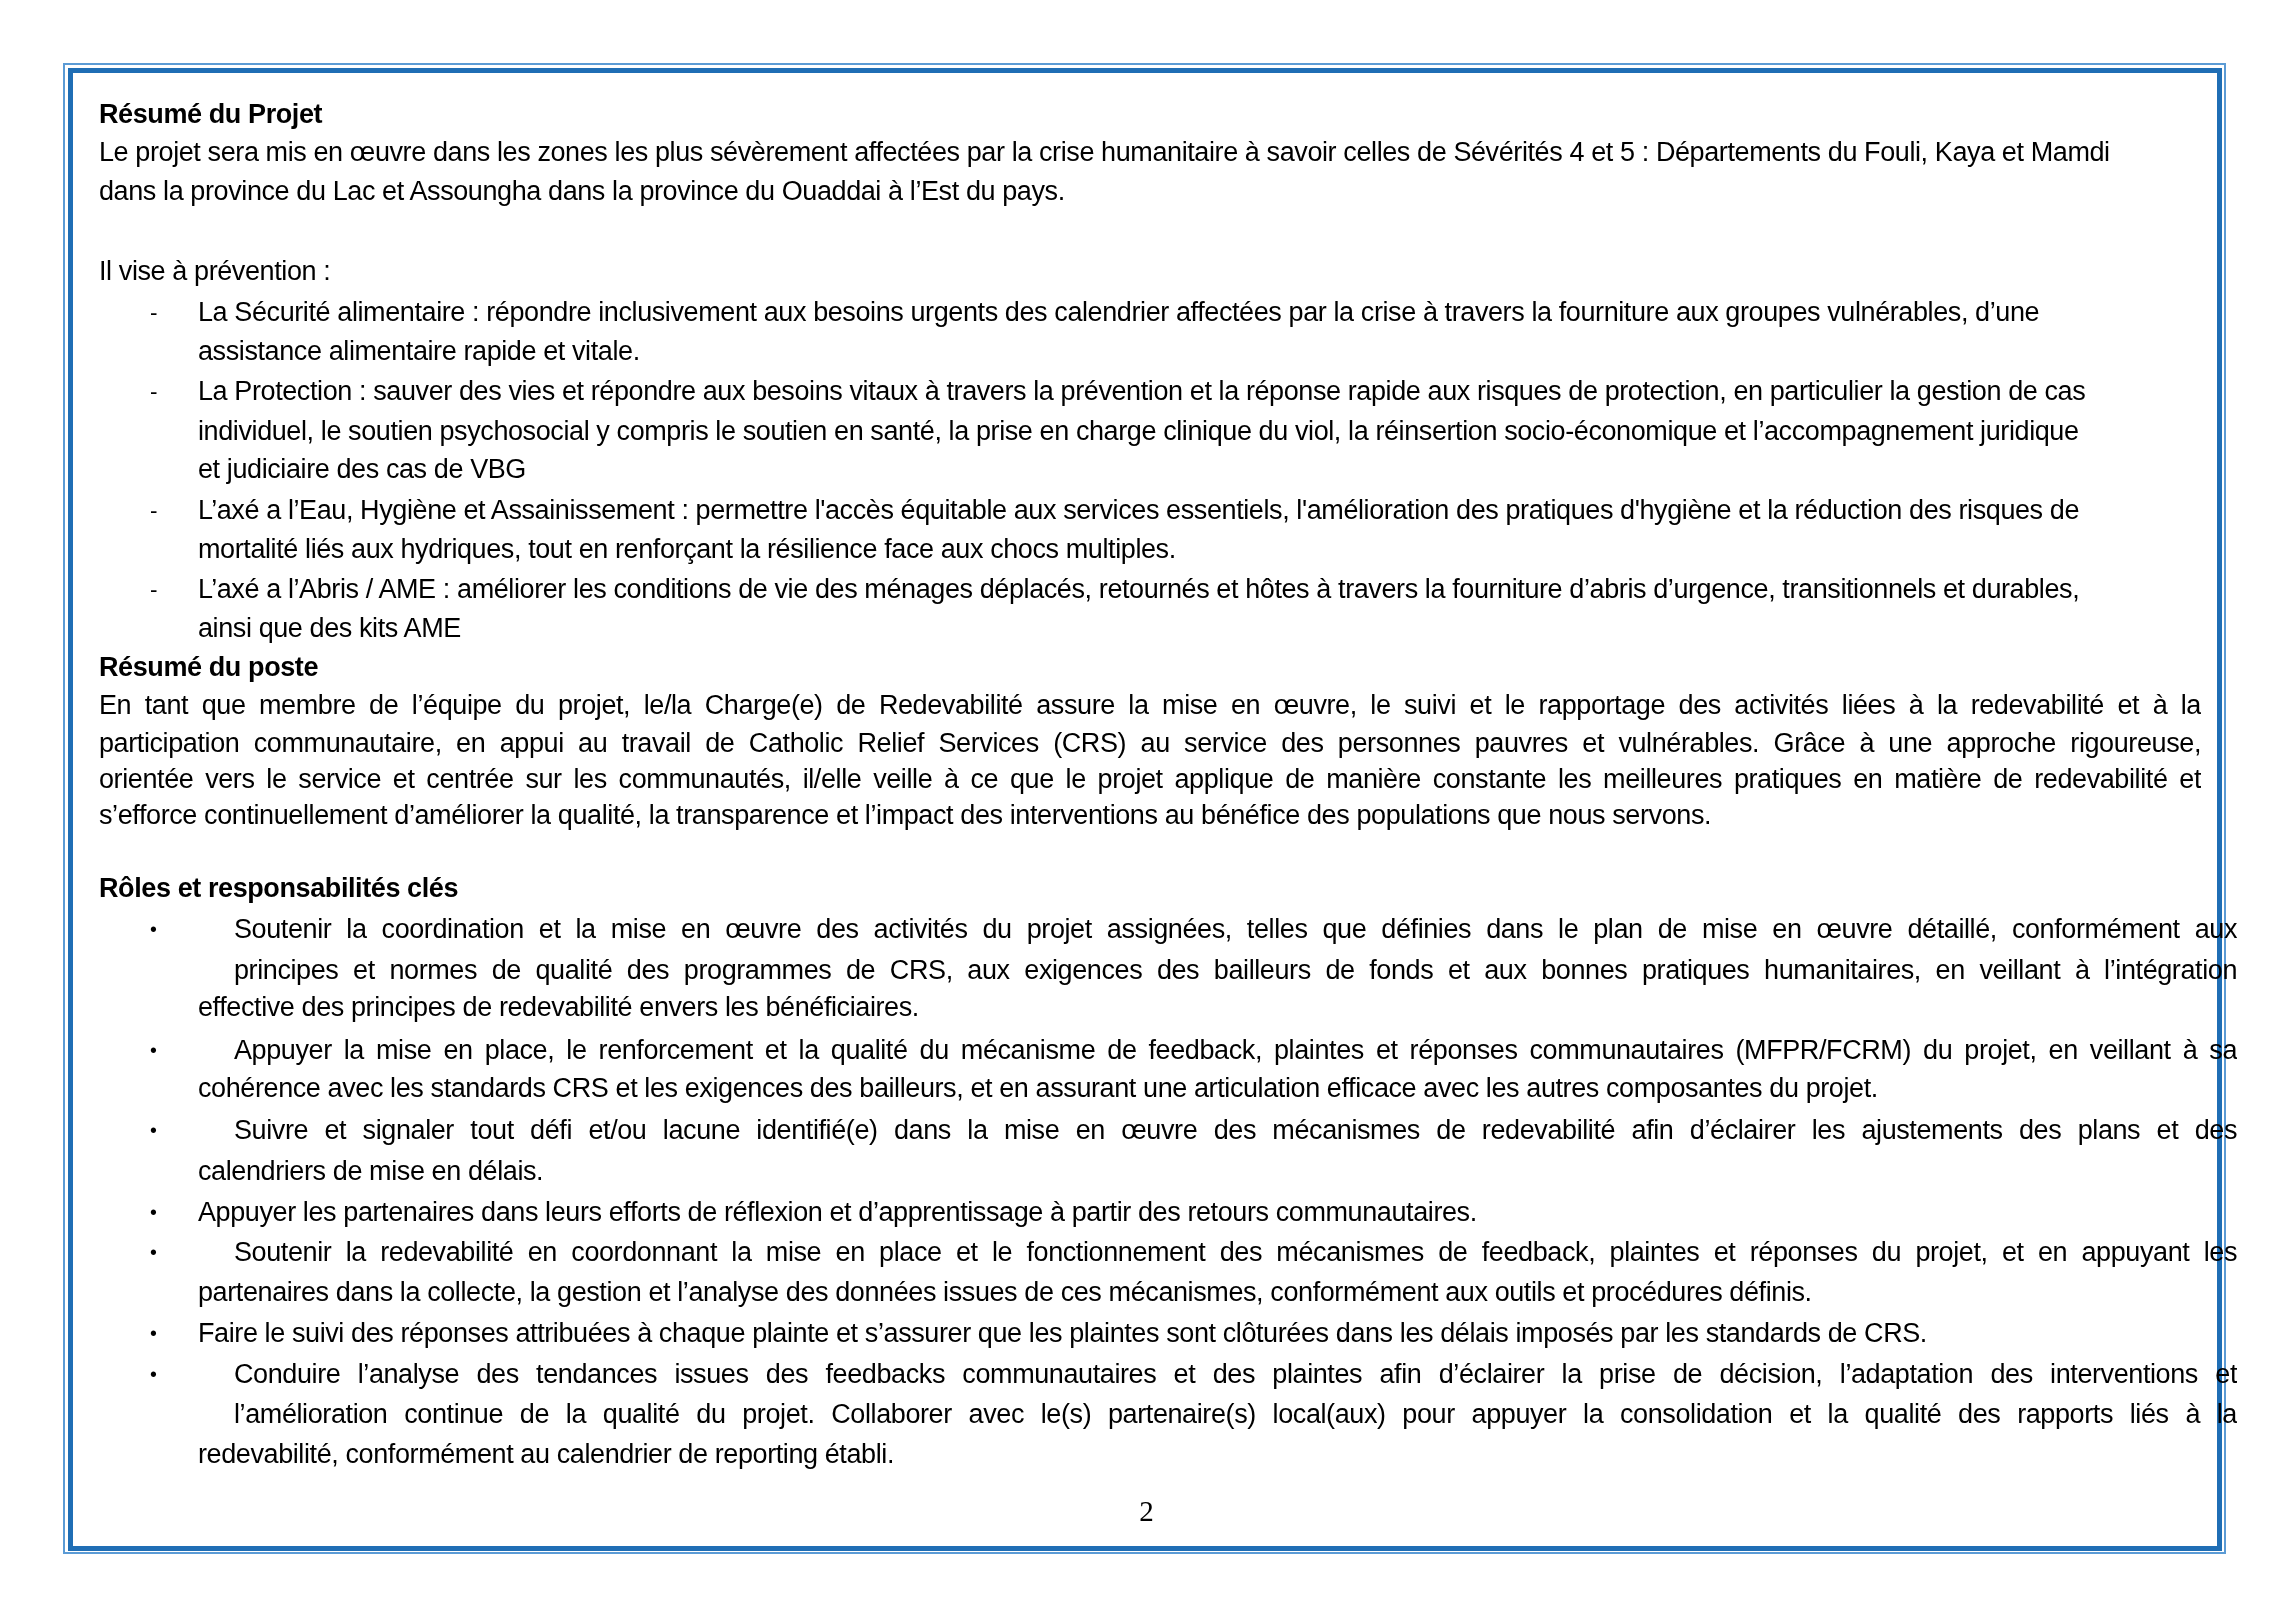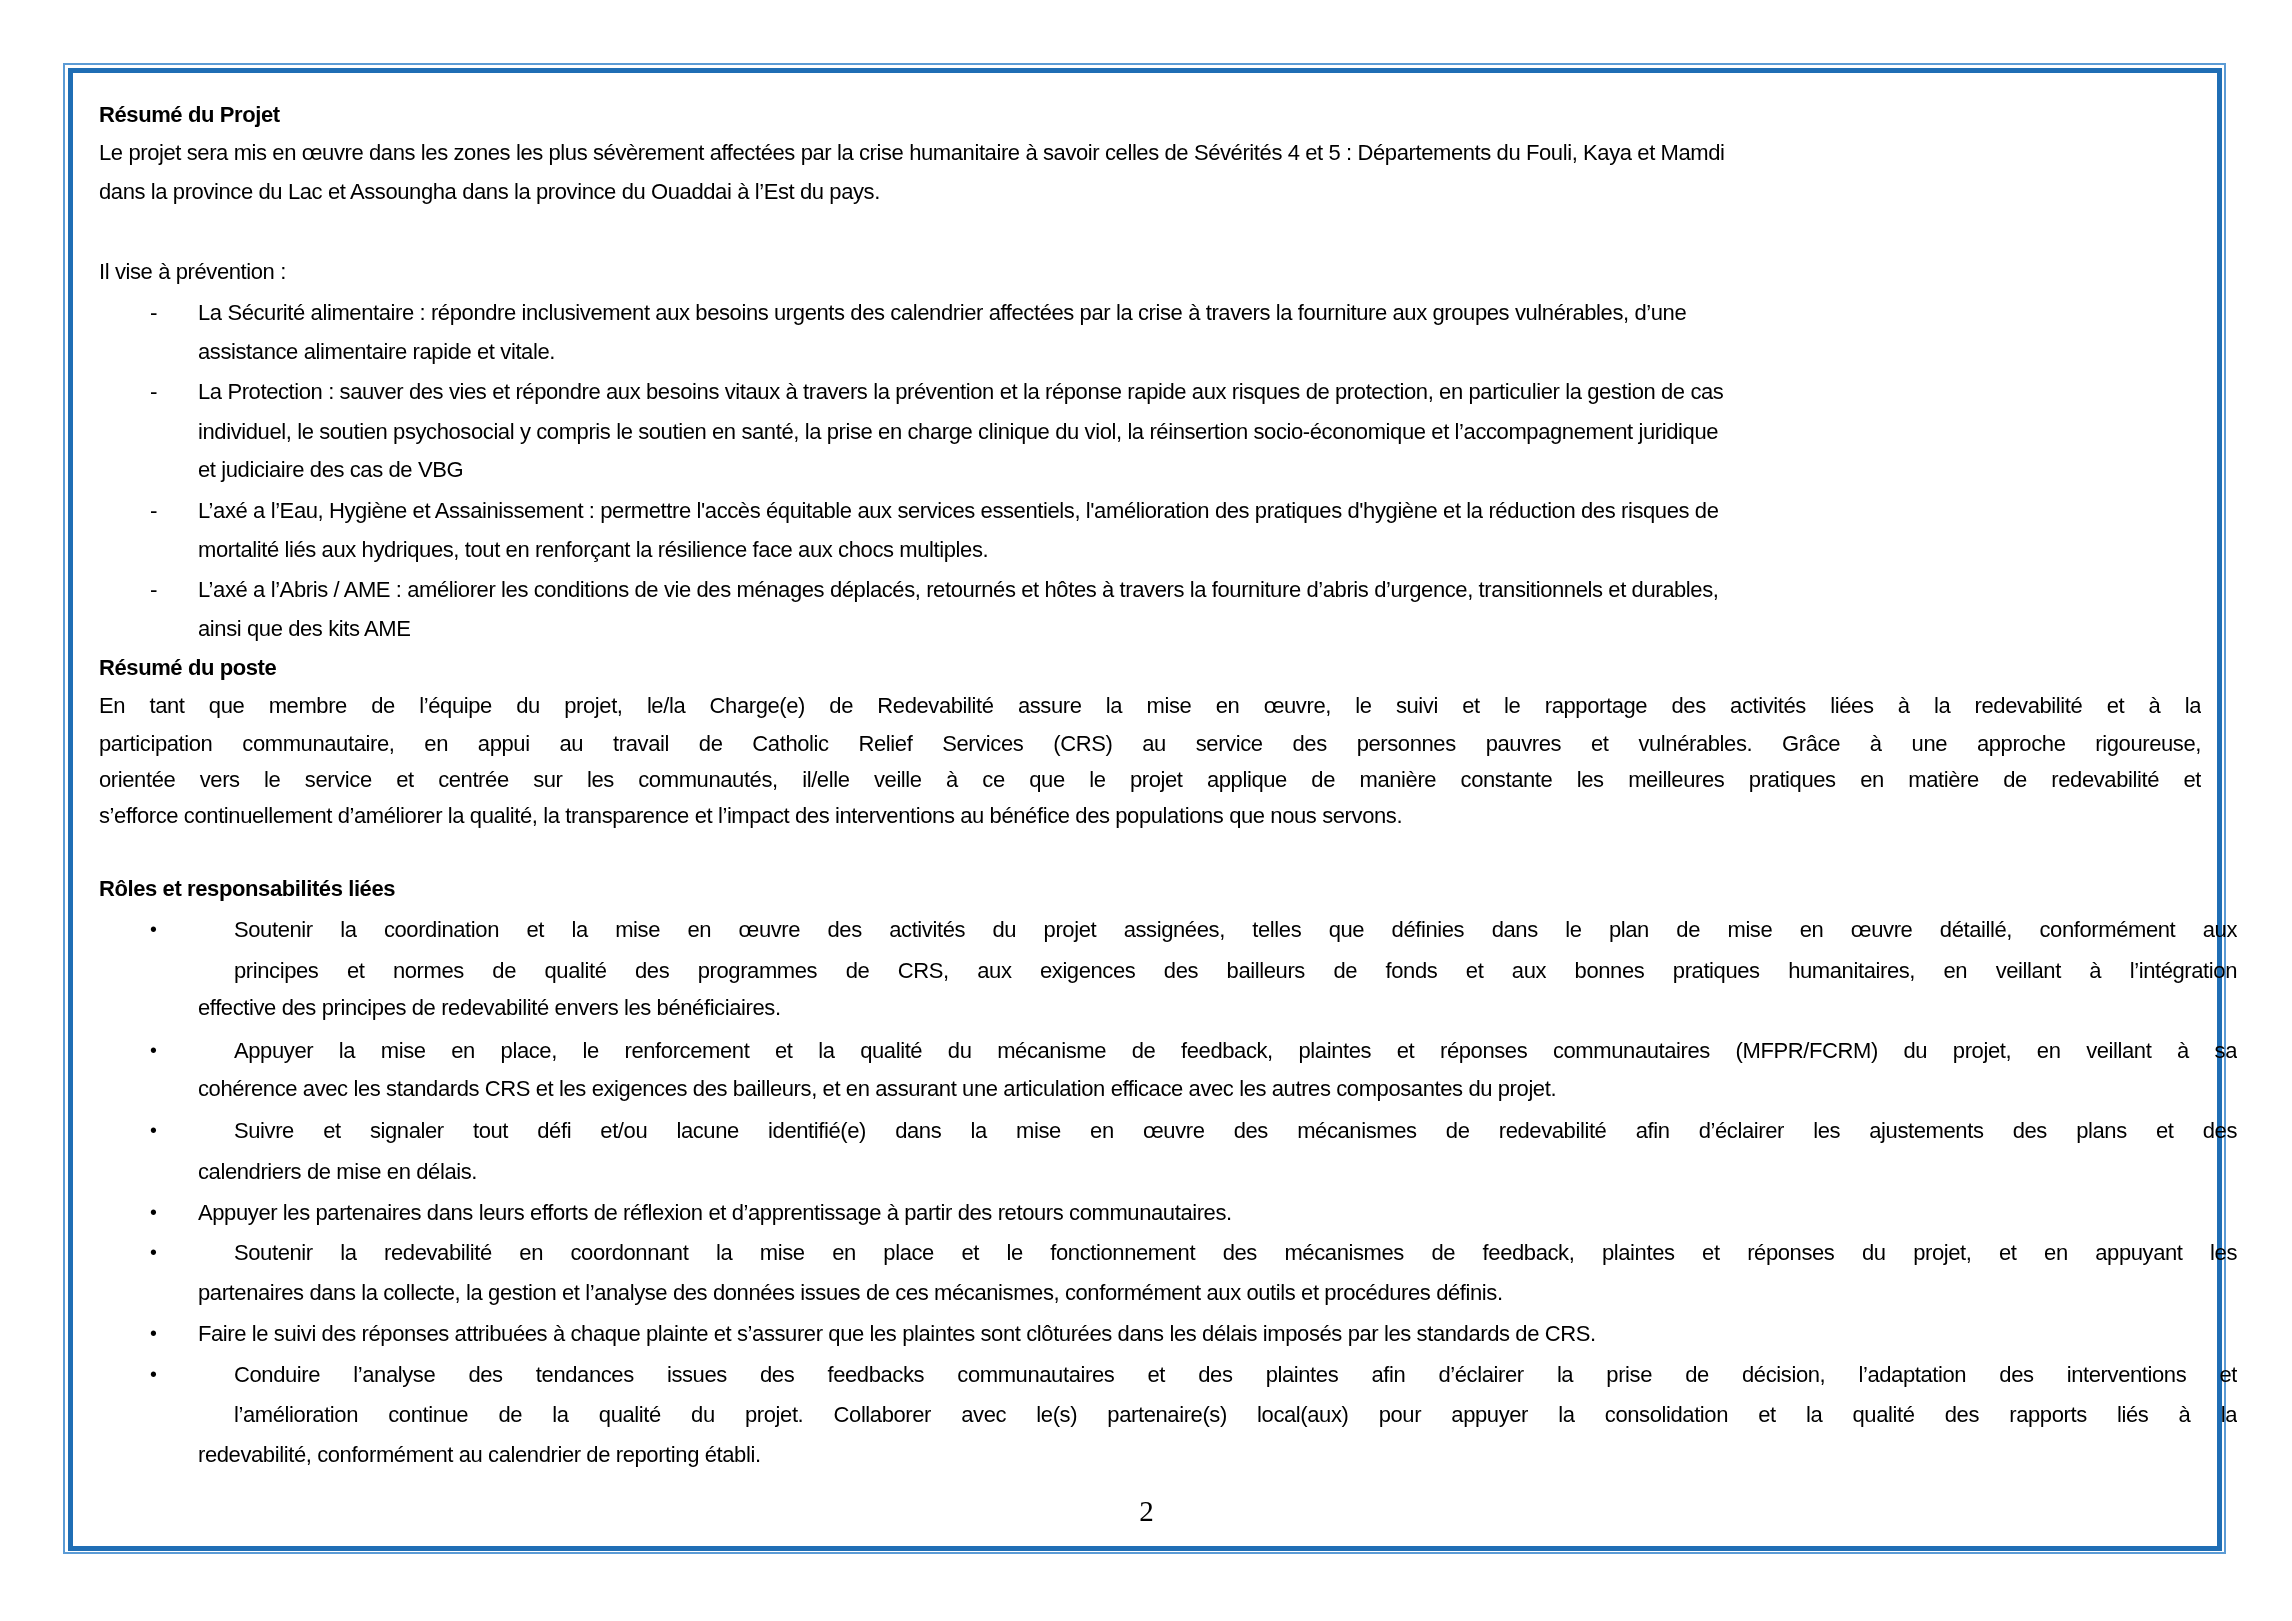--- a/index.html
+++ b/index.html
@@ -3,21 +3,21 @@
 <meta charset="utf-8">
 <style>
   html, body { margin:0; padding:0; background:#ffffff; }
   body { width:2293px; height:1621px; position:relative; overflow:hidden;
          font-family:"Liberation Sans", sans-serif; color:#000; }
   .frame-outer { position:absolute; left:63px; top:63px; width:2163px; height:1491px;
                  border:2px solid #5b9bd5; box-sizing:border-box; }
   .frame-inner { position:absolute; left:68px; top:68px; width:2154px; height:1483px;
                  border:5.9px solid #1f6eb5; box-sizing:border-box; }
   .content { position:absolute; left:99px; top:0; width:2102px; }
-  .line { position:absolute; left:0; white-space:nowrap; font-size:22px; line-height:29px;
+  .line { position:absolute; left:0; white-space:nowrap; font-size:27px; line-height:29px;
           letter-spacing:-0.4px; }
   .line.just { width:100%; text-align:justify; text-align-last:justify; white-space:normal; height:29px; overflow:hidden; }
   .ind { left:99px; }
   .ind.just { width:2003px;margin-left:36px; }
   .heading { font-weight:bold; }
   .marker { position:absolute; font-size:22.5px; line-height:29px; }
   .dash { left:51px; }
   .bullet { left:51px; font-size:19.6px; }
   .page-num { position:absolute; left:0; top:1495px; width:2293px; text-align:center;
               font-family:"Liberation Serif", serif; font-size:29px; line-height:33px; }
@@ -57,21 +57,21 @@
     <div class="line ind" style="top:575px">L’axé a l’Abris / AME : améliorer les conditions de vie des ménages déplacés, retournés et hôtes à travers la fourniture d’abris d’urgence, transitionnels et durables,</div>
     <div class="line ind" style="top:614px">ainsi que des kits AME</div>
   </div>
 
   <div class="line heading" style="top:653px">Résumé du poste</div>
   <div class="line just" style="top:691px">En tant que membre de l’équipe du projet, le/la Charge(e) de Redevabilité assure la mise en œuvre, le suivi et le rapportage des activités liées à la redevabilité et à la</div>
   <div class="line just" style="top:729px">participation communautaire, en appui au travail de Catholic Relief Services (CRS) au service des personnes pauvres et vulnérables. Grâce à une approche rigoureuse,</div>
   <div class="line just" style="top:765px">orientée vers le service et centrée sur les communautés, il/elle veille à ce que le projet applique de manière constante les meilleures pratiques en matière de redevabilité et</div>
   <div class="line" style="top:801px">s’efforce continuellement d’améliorer la qualité, la transparence et l’impact des interventions au bénéfice des populations que nous servons.</div>
 
-  <div class="line heading" style="top:874px">Rôles et responsabilités liées</div>
+  <div class="line heading" style="top:874px">Rôles et responsabilités clés</div>
 
   <div>
     <span class="marker bullet" style="top:915px">•</span>
     <div class="line ind just" style="top:915px">Soutenir la coordination et la mise en œuvre des activités du projet assignées, telles que définies dans le plan de mise en œuvre détaillé, conformément aux</div>
     <div class="line ind just" style="top:956px">principes et normes de qualité des programmes de CRS, aux exigences des bailleurs de fonds et aux bonnes pratiques humanitaires, en veillant à l’intégration</div>
     <div class="line ind" style="top:993px">effective des principes de redevabilité envers les bénéficiaires.</div>
   </div>
   <div>
     <span class="marker bullet" style="top:1036px">•</span>
     <div class="line ind just" style="top:1036px">Appuyer la mise en place, le renforcement et la qualité du mécanisme de feedback, plaintes et réponses communautaires (MFPR/FCRM) du projet, en veillant à sa</div>

